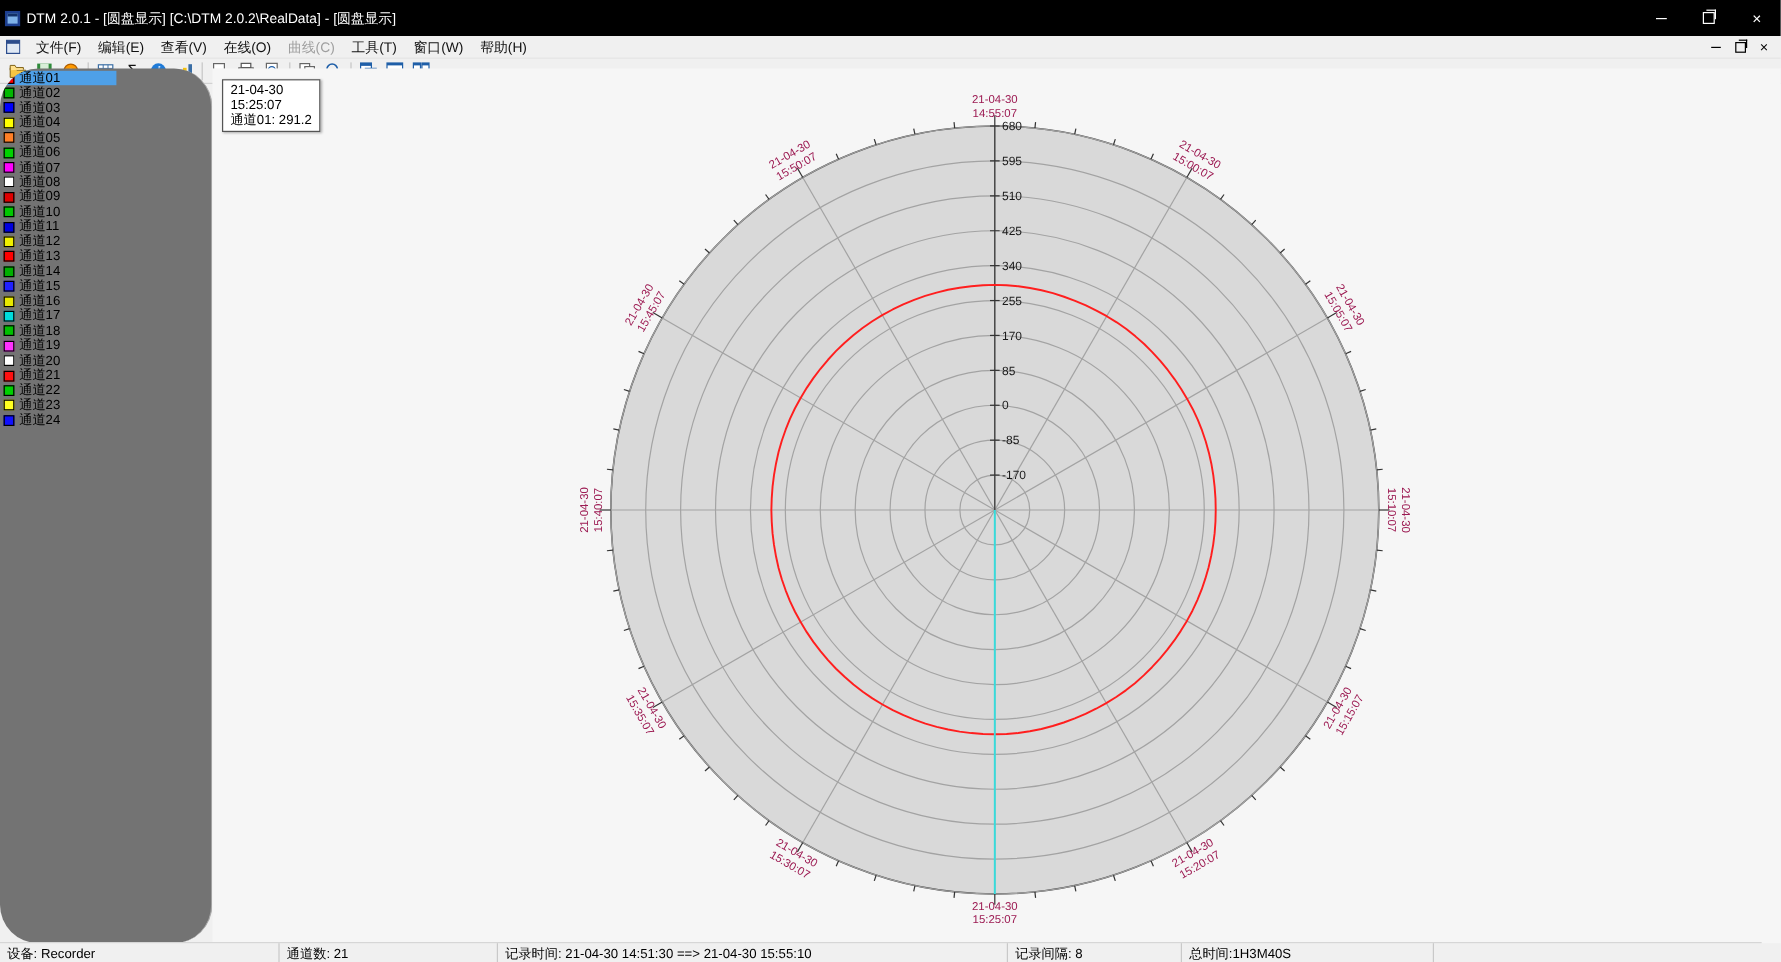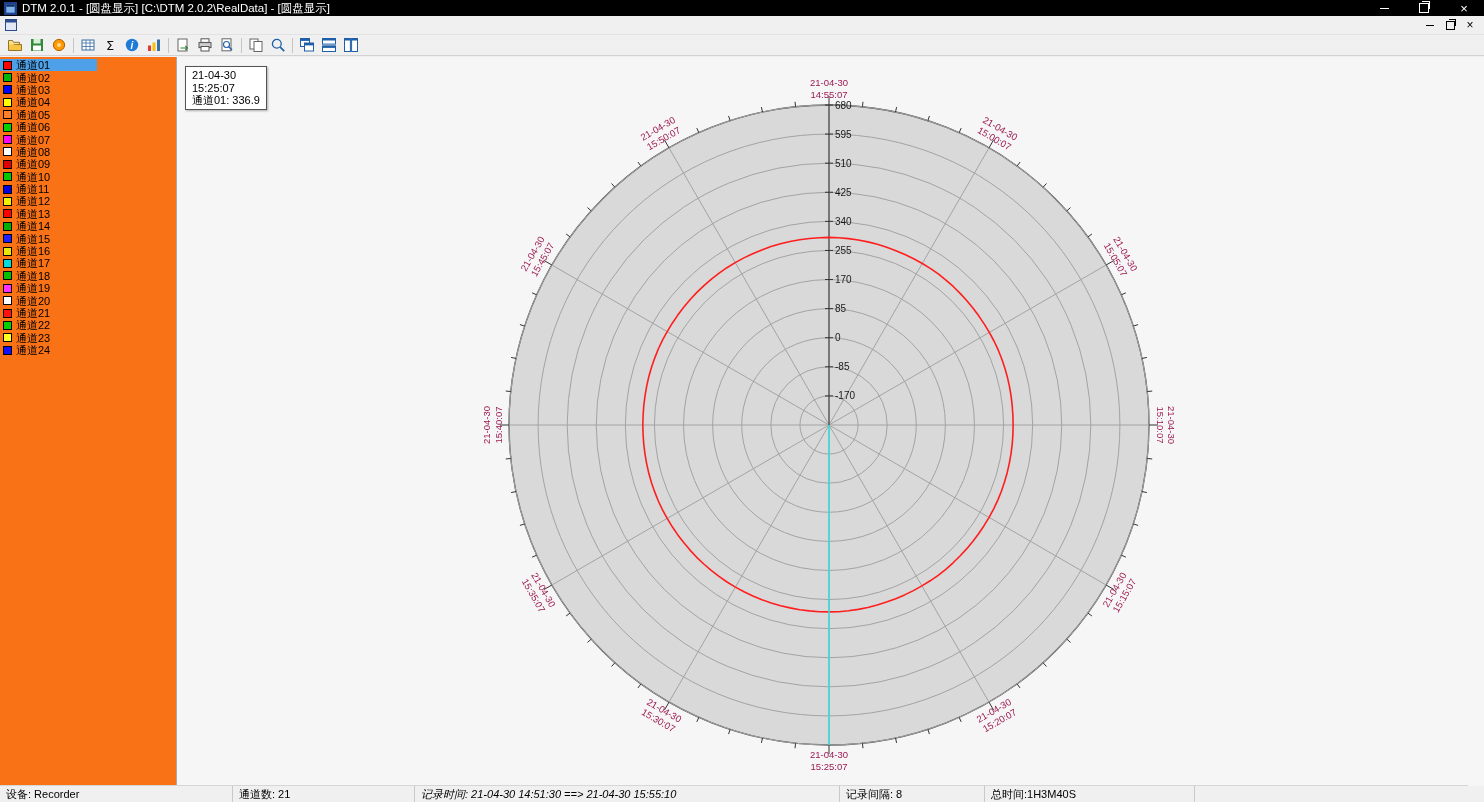--- a/index.html
+++ b/index.html
@@ -1,19 +1,19 @@
 <!DOCTYPE html>
 <html><head>
 <meta charset="utf-8">
 <style>
   html,body{margin:0;padding:0;width:1484px;height:802px;overflow:hidden;
     font-family:"Liberation Sans","DejaVu Sans",sans-serif;background:#f0f0f0;
     -webkit-font-smoothing:antialiased;}
   
-  .titlebar{height:16px;background:#000;color:#fff;display:flex;align-items:center;font-size:11.5px;}
+  .titlebar{height:30px;background:#000;color:#fff;display:flex;align-items:center;font-size:11.5px;}
   .app-icon{width:13px;height:13px;margin:0 5px 0 4px;flex:none;}
   .title-text{white-space:nowrap;overflow:hidden;}
   .win-controls{margin-left:auto;display:flex;height:100%;}
   .win-btn{width:40px;height:100%;display:flex;align-items:center;justify-content:center;color:#fff;cursor:default;}
   .glyph-min{width:9px;height:1px;background:#fff;display:block;}
   .glyph-restore{width:8px;height:8px;border:1px solid #fff;display:block;position:relative;}
   .glyph-restore::before{content:"";position:absolute;left:2px;top:-3px;width:7px;height:7px;border:1px solid #fff;border-left:none;border-bottom:none;}
   .glyph-close{font-size:13px;line-height:13px;}
   
   .menubar{height:18px;background:#f0f0f0;display:flex;align-items:center;font-size:11.5px;color:#111;border-bottom:1px solid #e3e3e3;}
@@ -27,21 +27,21 @@
   .glyph-restore-b::before{content:"";position:absolute;left:2px;top:-3px;width:6px;height:6px;border:1px solid #000;border-left:none;border-bottom:none;}
   .glyph-close-b{font-size:12px;line-height:12px;}
   
   .toolbar{height:20px;background:#f0f0f0;border-bottom:1px solid #d2d2d2;display:flex;align-items:center;padding-left:4px;}
   .tb-btn{width:22px;height:19px;display:flex;align-items:center;justify-content:center;border:1px solid transparent;background:none;padding:0;margin:0;}
   .tb-ic{width:16px;height:16px;display:block;}
   .tb-ic svg{width:16px;height:16px;display:block;}
   .tb-sep{width:1px;height:15px;background:#c6c6c6;margin:0 3px;flex:none;}
   
   .main{position:absolute;top:57px;bottom:16px;left:0;right:0;display:flex;}
-  .left-panel{width:176px;flex:none;background:#f97316;border-right:1px solid #a9a9a9;overflow:hidden;padding-top:2px;}
+  .left-panel{width:176px;flex:none;background:#737373;border-right:1px solid #a9a9a9;overflow:hidden;padding-top:2px;border-radius:32px;}
   .channel-row{height:12.4px;display:flex;align-items:center;font-size:11px;color:#000;}
   .row-hl{display:flex;align-items:center;height:100%;padding:0 2px 0 3px;}
   .row-hl.selected{background:#4ea0e8;width:92px;}
   .channel-color{width:9px;height:9px;border:1px solid #000;margin-right:4px;flex:none;box-sizing:border-box;}
   .channel-label{white-space:nowrap;line-height:12px;}
   .chart-area{position:relative;flex:1;background:#f6f6f6;}
   .chart-area svg{position:absolute;left:0;top:0;}
   .tooltip{position:absolute;left:8px;top:9px;background:#fff;border:1px solid #555;
     font-size:11px;line-height:12.5px;padding:2px 6px;color:#000;box-shadow:1px 1px 2px rgba(0,0,0,.3);z-index:5;}
   
@@ -75,20 +75,30 @@
   </div>
 </div>
 
 <div class="menubar">
   <span class="mdi-icon">
     <svg viewBox="0 0 12 12">
         <rect x="0.5" y="0.5" width="11" height="11" fill="#dfe8f4" stroke="#2b4c8c"></rect>
         <rect x="0.5" y="0.5" width="11" height="3" fill="#2b4c8c"></rect>
       </svg>
   </span>
+  <span style="display:flex;">
+      <span class="menu-item">文件(F)</span>
+      <span class="menu-item">编辑(E)</span>
+      <span class="menu-item">查看(V)</span>
+      <span class="menu-item">在线(O)</span>
+      <span class="menu-item disabled">曲线(C)</span>
+      <span class="menu-item">工具(T)</span>
+      <span class="menu-item">窗口(W)</span>
+      <span class="menu-item">帮助(H)</span>
+    </span>
   <div class="mdi-controls">
     <span class="mdi-btn">
         <span class="glyph-min-b"></span>
       </span>
     <span class="mdi-btn">
         <span class="glyph-restore-b"></span>
       </span>
     <span class="mdi-btn">
         <span class="glyph-close-b">×</span>
       </span>
@@ -534,25 +544,25 @@
         <g transform="translate(483.9999999999999,77.01546432842872) rotate(330)">
           <text x="0" y="-3" font-size="9.5" fill="#9c1a52" text-anchor="middle" font-family="Liberation Sans, DejaVu Sans, sans-serif">21-04-30</text>
           <text x="0" y="8.5" font-size="9.5" fill="#9c1a52" text-anchor="middle" font-family="Liberation Sans, DejaVu Sans, sans-serif">15:50:07</text>
         </g>
         <path d="M652.0 180.4L661.8 180.7L671.6 181.6L681.3 183.0L690.9 184.9L700.4 187.3L709.7 190.3L718.9 193.7L727.9 197.5L736.7 201.8L745.3 206.5L753.6 211.6L761.6 217.2L769.2 223.3L776.5 229.7L783.4 236.6L789.9 243.8L796.1 251.3L801.9 259.1L807.3 267.1L812.3 275.4L817.0 284.0L821.1 292.7L824.7 301.7L827.8 310.9L830.4 320.2L832.5 329.6L834.1 339.2L835.2 348.7L835.9 358.4L836.1 368.0L835.9 377.6L835.2 387.3L834.0 396.8L832.3 406.3L830.2 415.7L827.5 425.0L824.4 434.2L820.8 443.1L816.7 451.9L812.1 460.4L807.0 468.7L801.6 476.7L795.8 484.4L789.6 491.9L783.0 499.0L776.1 505.8L768.8 512.3L761.2 518.3L753.2 523.8L744.9 528.9L736.4 533.6L727.6 537.9L718.7 541.7L709.5 545.1L700.2 548.0L690.8 550.5L681.2 552.4L671.5 553.8L661.8 554.7L652.0 554.9L642.2 554.7L632.5 553.9L622.7 552.7L613.1 550.9L603.6 548.7L594.2 546.0L584.9 542.7L575.9 539.0L567.0 534.8L558.4 530.1L550.0 525.0L542.0 519.4L534.2 513.4L526.8 507.0L519.7 500.3L513.0 493.1L506.7 485.6L500.8 477.9L495.3 469.8L490.2 461.4L485.5 452.8L481.3 444.0L477.7 434.9L474.5 425.7L471.8 416.3L469.7 406.8L468.0 397.1L466.8 387.5L466.1 377.7L465.8 368.0L466.1 358.3L466.8 348.5L468.0 338.9L469.7 329.2L471.8 319.7L474.5 310.3L477.7 301.1L481.3 292.0L485.5 283.2L490.2 274.6L495.3 266.2L500.8 258.1L506.7 250.3L513.0 242.8L519.6 235.6L526.7 228.8L534.1 222.4L541.8 216.3L549.9 210.7L558.2 205.6L566.9 200.9L575.7 196.7L584.8 192.9L594.0 189.6L603.5 186.8L613.0 184.5L622.7 182.8L632.4 181.5L642.2 180.7L652.0 180.4Z" fill="none" stroke="#ff1e1e" stroke-width="1.6" stroke-linejoin="round"></path>
         <line x1="652" y1="368" x2="652" y2="688" stroke="#35dcdc" stroke-width="1.6"></line>
       </svg>
     <div class="tooltip">
       <div>21-04-30</div>
       <div>15:25:07</div>
-      <div>通道01: 336.9</div>
+      <div>通道01: 291.2</div>
     </div>
   </div>
 </div>
 
 <div class="statusbar">
   <div class="sb-sec" style="width:233px;">设备: Recorder</div>
   <div class="sb-sec" style="width:182px;">通道数:  21</div>
-  <div class="sb-sec" style="width:425px;font-style:italic;">记录时间:  21-04-30 14:51:30 ==&gt; 21-04-30 15:55:10</div>
+  <div class="sb-sec" style="width:425px;">记录时间:  21-04-30 14:51:30 ==&gt; 21-04-30 15:55:10</div>
   <div class="sb-sec" style="width:145px;">记录间隔:  8</div>
   <div class="sb-sec" style="width:210px;text-align:center;">总时间:1H3M40S</div>
   <div class="sb-sec sb-fill"></div>
 </div>
 
 </body></html>

